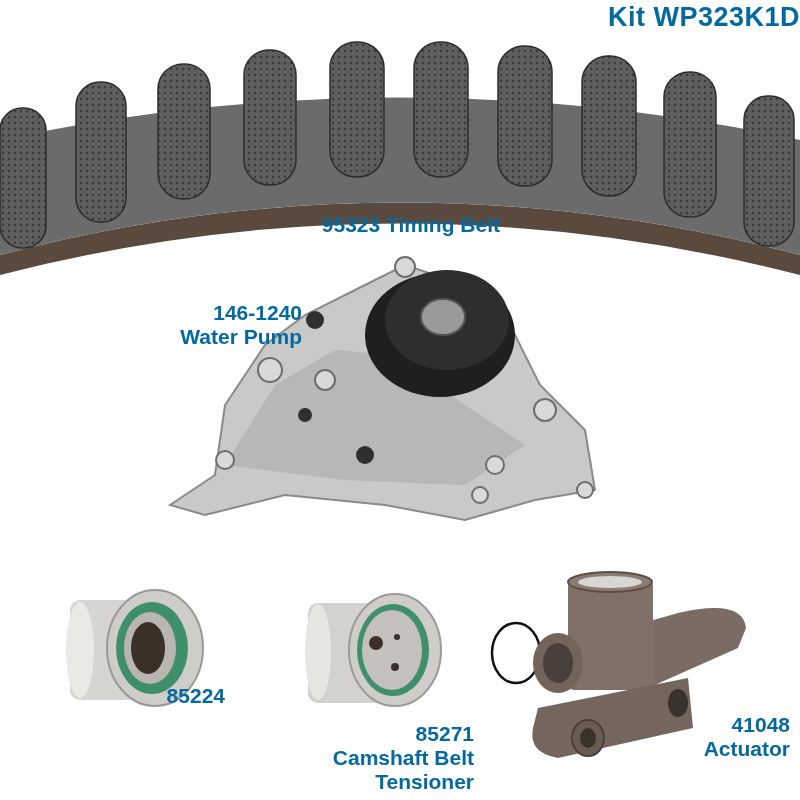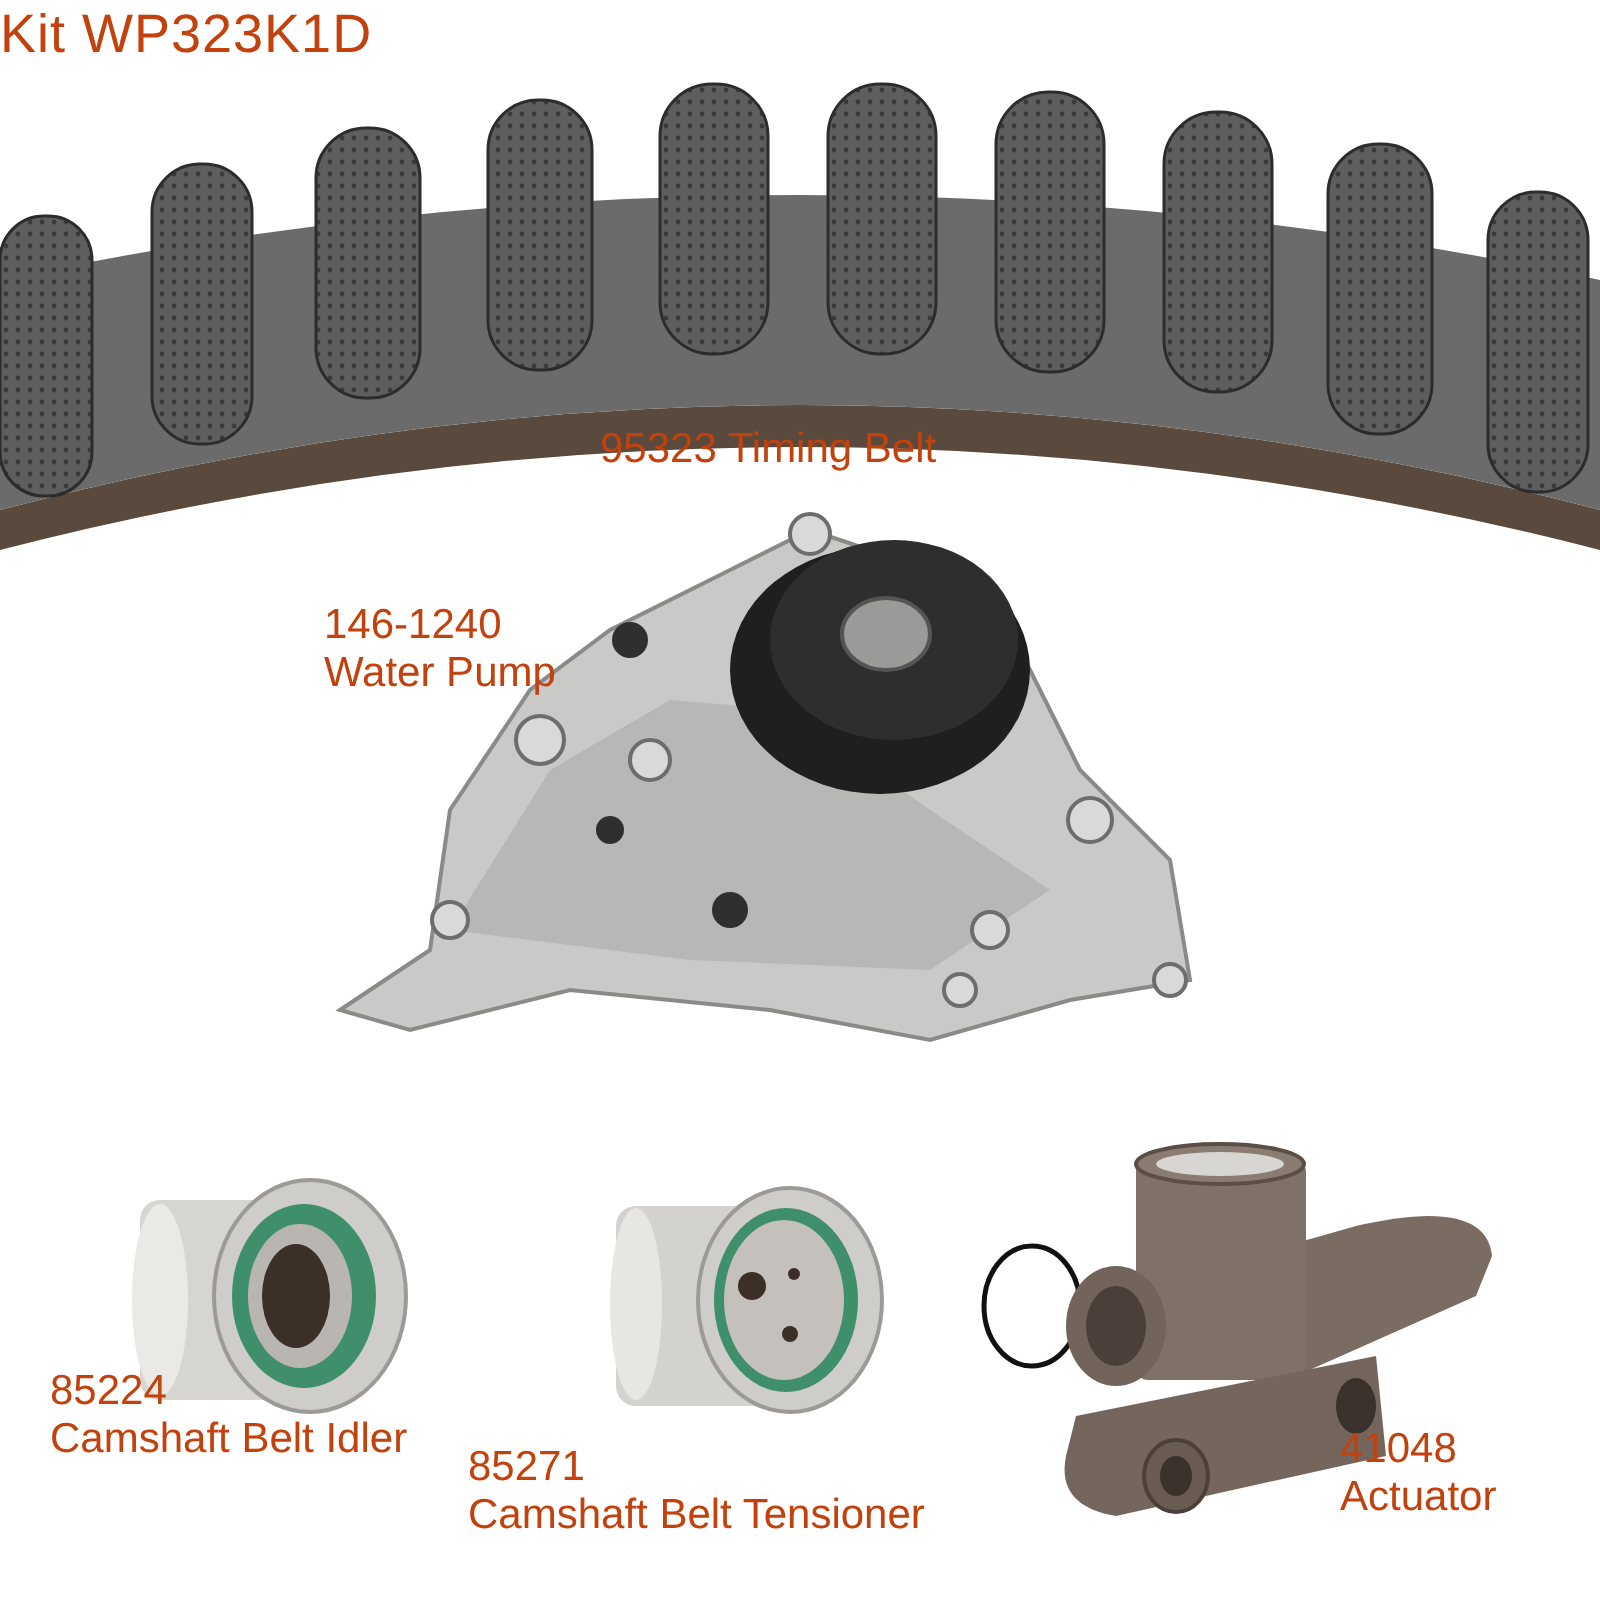--- a/index.html
+++ b/index.html
@@ -1,17 +1,17 @@
 <!DOCTYPE html>
 <html><head>
 <meta charset="utf-8">
 <style>
   html, body { margin: 0; padding: 0; background: #ffffff; }
   body { width: 800px; height: 800px; position: relative; overflow: hidden; font-family: "Liberation Sans", sans-serif; }
-  .label { position: absolute; color: #c2410c; font-weight: normal; text-align: left; line-height: 1.15; }
+  .label { position: absolute; color: #0369a1; font-weight: bold; text-align: right; line-height: 1.15; }
   #title { left: 0; width: 800px; top: 2px; font-size: 27px; letter-spacing: 0.5px; }
   .lbl-part { font-size: 21px; }
   .abs { position: absolute; }
 </style>
 </head>
 <body>
 
 <div id="title" class="label">Kit WP323K1D</div>
 
 <svg class="abs" style="left:0;top:35px" width="800" height="245" viewBox="0 35 800 245">
@@ -72,21 +72,20 @@
 <svg class="abs" style="left:60px;top:580px" width="150" height="145" viewBox="0 0 150 145">
   <rect x="10" y="20" width="90" height="100" rx="10" fill="#d7d5d1"></rect>
   <ellipse cx="20" cy="70" rx="14" ry="48" fill="#ebe9e6"></ellipse>
   <ellipse cx="95" cy="68" rx="48" ry="58" fill="#cfcdca" stroke="#9c9a96" stroke-width="2"></ellipse>
   <ellipse cx="92" cy="68" rx="36" ry="46" fill="#3f8f6a"></ellipse>
   <ellipse cx="90" cy="68" rx="26" ry="36" fill="#b9b6b1"></ellipse>
   <ellipse cx="88" cy="68" rx="17" ry="26" fill="#3b2f28"></ellipse>
 </svg>
 <div class="label lbl-part" style="left:25px;top:684px;width:200px">
   <div>85224</div>
-  <div>Camshaft Belt Idler</div>
 </div>
 
 <svg class="abs" style="left:300px;top:585px" width="150" height="135" viewBox="0 0 150 135">
   <rect x="8" y="18" width="90" height="100" rx="10" fill="#d4d2ce"></rect>
   <ellipse cx="18" cy="67" rx="13" ry="48" fill="#e8e6e3"></ellipse>
   <ellipse cx="95" cy="65" rx="46" ry="56" fill="#cfcdca" stroke="#9c9a96" stroke-width="2"></ellipse>
   <ellipse cx="93" cy="65" rx="36" ry="46" fill="#3f8f6a"></ellipse>
   <ellipse cx="92" cy="65" rx="30" ry="40" fill="#c4c1bc"></ellipse>
   <circle cx="76" cy="58" r="7" fill="#3b2f28"></circle>
   <circle cx="97" cy="52" r="3" fill="#3b2f28"></circle>

